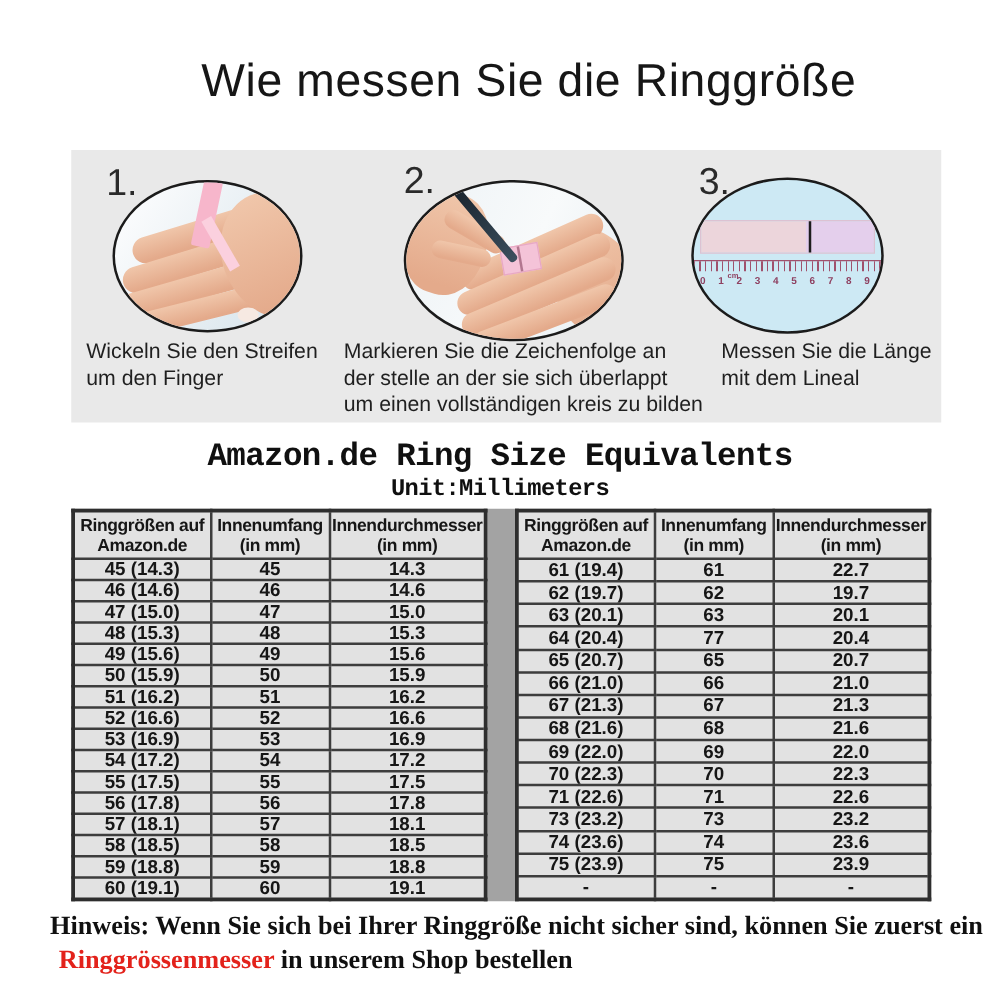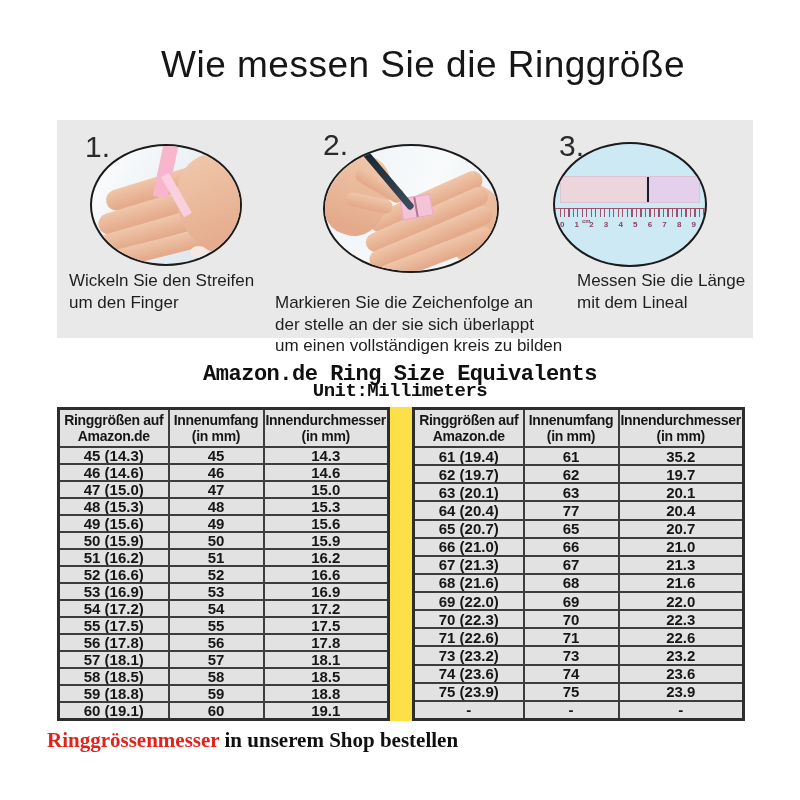--- a/index.html
+++ b/index.html
@@ -56,31 +56,31 @@
   .strip-mark { left:62%; top:0; width:2px; height:100%; background:#1d1d1d; }
   .ticks { left:0; right:0; top:64px; height:9px; border-top:1px solid #a0516c;
            background:repeating-linear-gradient(90deg,#a0516c 0,#a0516c 1px,transparent 1px,transparent 4.5px); }
   .ruler-nums { left:5px; right:9px; top:76px; display:flex; justify-content:space-between;
                 font-size:8px; font-weight:bold; color:#8e4060; }
   .cm-label { left:27px; top:74px; font-size:6px; font-weight:bold; color:#8e4060; }
 
   .cap { position:absolute; top:150px; font-weight:normal; font-size:17px; line-height:21.5px;
          color:#1f1f1f; white-space:pre-line; }
   .cap1 { left:12px;  width:245px; }
-  .cap2 { left:218px; width:325px;margin-top:22px; }
+  .cap2 { left:218px; width:325px; }
   .cap3 { left:520px; width:225px; }
 
   
   .tbl-title { position:absolute; top:350px; width:100%; text-align:center; color:#101010;
-               font-family:"Liberation Mono", monospace; font-weight:bold; font-size:22px; letter-spacing:-.5px;margin-top:12px; }
+               font-family:"Liberation Mono", monospace; font-weight:bold; font-size:26px; letter-spacing:-.5px; }
   .tbl-unit  { position:absolute; top:380px; width:100%; text-align:center; color:#101010;
                font-family:"Liberation Mono", monospace; font-weight:bold; font-size:19px; letter-spacing:-.5px; }
 
   .tables { position:absolute; left:57px; top:407px; width:688px; display:flex;
-            justify-content:space-between; background:#fde047; }
+            justify-content:space-between; background:#a3a3a3; }
   table { border-collapse:collapse; table-layout:fixed; border:3px solid #2e2e2e; background:#e2e2e2; }
   th, td { border:2px solid #3d3d3d; background:#e2e2e2; text-align:center; color:#161616; overflow:hidden; }
   th { font-size:14px; font-weight:bold; line-height:16px; padding:2px 0; letter-spacing:-.3px; }
   td { font-size:15px; font-weight:bold; height:15.6px; line-height:15px; padding:0 2px; }
 
   
   .note { position:absolute; left:40px; top:727px; font-family:"Liberation Serif", serif;
           font-weight:bold; font-size:21px; color:#101010; line-height:27px; white-space:nowrap; }
   .note-line2 { padding-left:7px; }
   .red { color:#e3221b; }
@@ -281,21 +281,21 @@
           <th><span>Ringgrößen auf</span><br><span>Amazon.de</span></th>
           <th><span>Innenumfang</span><br><span>(in mm)</span></th>
           <th><span>Innendurchmesser</span><br><span>(in mm)</span></th>
         </tr>
       </thead>
       <tbody>
 
           <tr>
             <td>61 (19.4)</td>
             <td>61</td>
-            <td>35.2</td>
+            <td>22.7</td>
           </tr>
 
           <tr>
             <td>62 (19.7)</td>
             <td>62</td>
             <td>19.7</td>
           </tr>
 
           <tr>
             <td>63 (20.1)</td>
@@ -373,18 +373,19 @@
           <tr>
             <td>-</td>
             <td>-</td>
             <td>-</td>
           </tr>
         </tbody>
     </table>
   </div>
 
   <div class="note">
+    <div>Hinweis: Wenn Sie sich bei Ihrer Ringgröße nicht sicher sind, können Sie zuerst ein</div>
     <div class="note-line2">
       <span class="red">Ringgrössenmesser</span><span> in unserem Shop bestellen</span>
     </div>
   </div>
 
 </div>
 
 </body></html>

